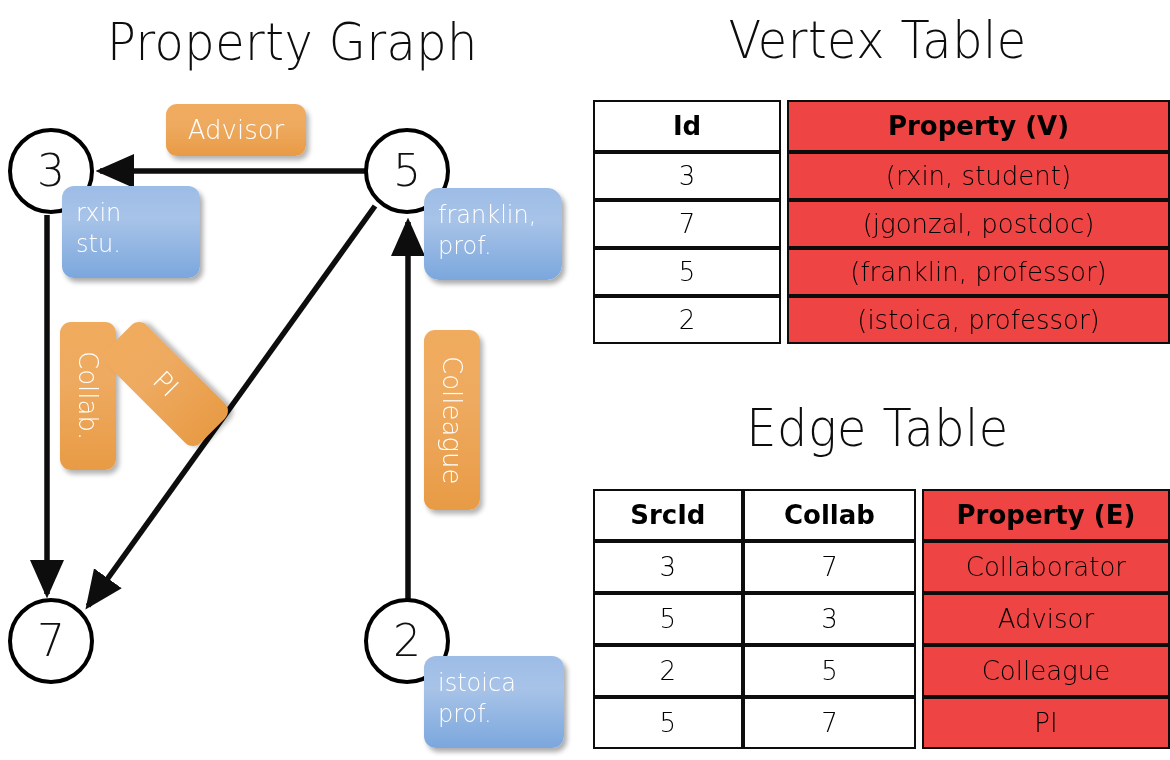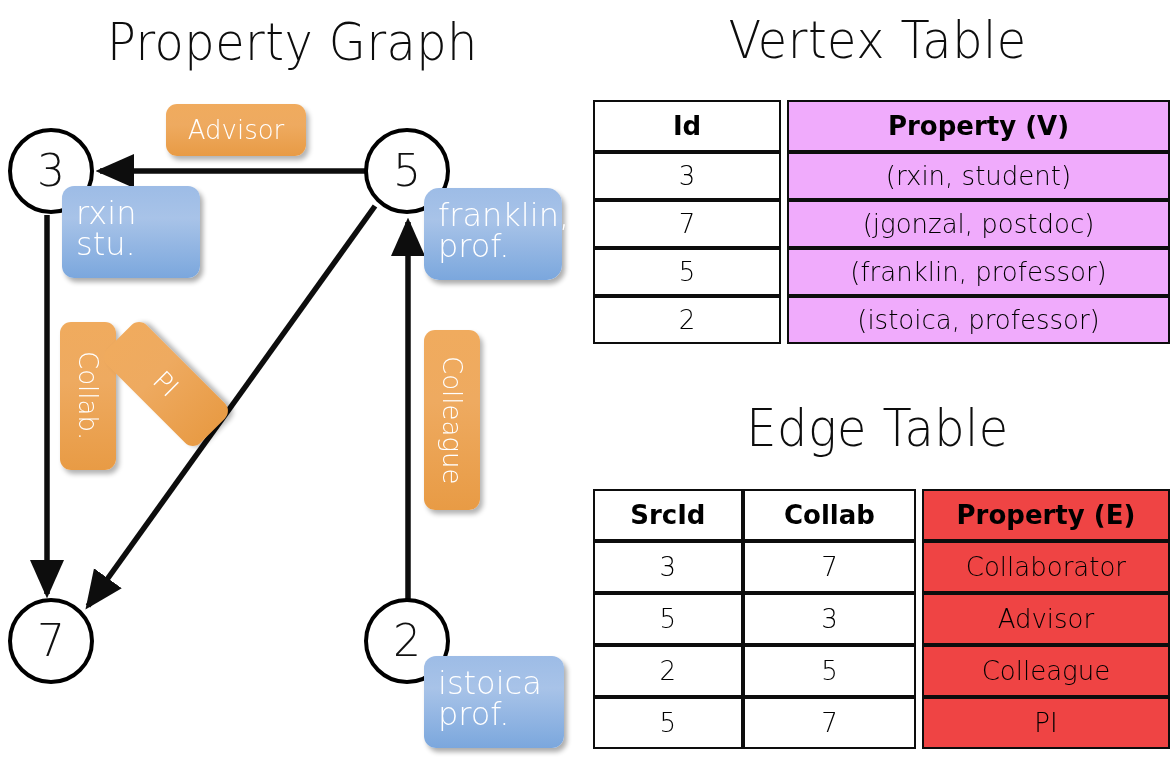--- a/index.html
+++ b/index.html
@@ -69,21 +69,21 @@
 
   
   .prop-box {
     position: absolute;
     border-radius: 12px;
     background: linear-gradient(to bottom, #9dbce6 0%, #a8c3e8 35%, #7ba7dd 100%);
     box-shadow: 3px 4px 5px rgba(0,0,0,0.33);
     color: #ffffff;
     font-family: "DejaVu Sans", sans-serif;
     font-weight: 300;
-    font-size: 32px;
+    font-size: 24px;
     line-height: 31px;
     padding: 12px 14px 12px 14px;
     box-sizing: border-box;
     z-index: 4;
   }
   #prop-rxin     { left: 62px;  top: 186px; width: 138px; height: 92px; }
   #prop-franklin { left: 424px; top: 188px; width: 138px; height: 92px; border-radius: 15px; }
   #prop-jgonzal  { left: 62px;  top: 656px; width: 140px; height: 92px; }
   #prop-istoica  { left: 424px; top: 656px; width: 140px; height: 92px; }
 
@@ -147,21 +147,21 @@
   .data-table th {
     font-weight: 700;
     font-size: 26px;
   }
   .data-table td { font-size: 26px; }
 
   #vertex-table {
     left: 593px; top: 100px;
   }
   #vertex-table .col-id    { width: 186px; }
-  #vertex-table .col-prop  { width: 382px; background: #f0abfc; }
+  #vertex-table .col-prop  { width: 382px; background: #ef4444; }
   #vertex-table tr { height: 48px; }
   #vertex-table .hdr-row { height: 52px; }
 
   #edge-table { left: 593px; top: 489px; }
   #edge-table .col-src  { width: 149px; margin-left: 8px; }
   #edge-table .col-dst  { width: 173px; }
   #edge-table .col-prop { width: 248px; background: #ef4444; }
   #edge-table tr { height: 52px; }
 
   .gap-cell {

